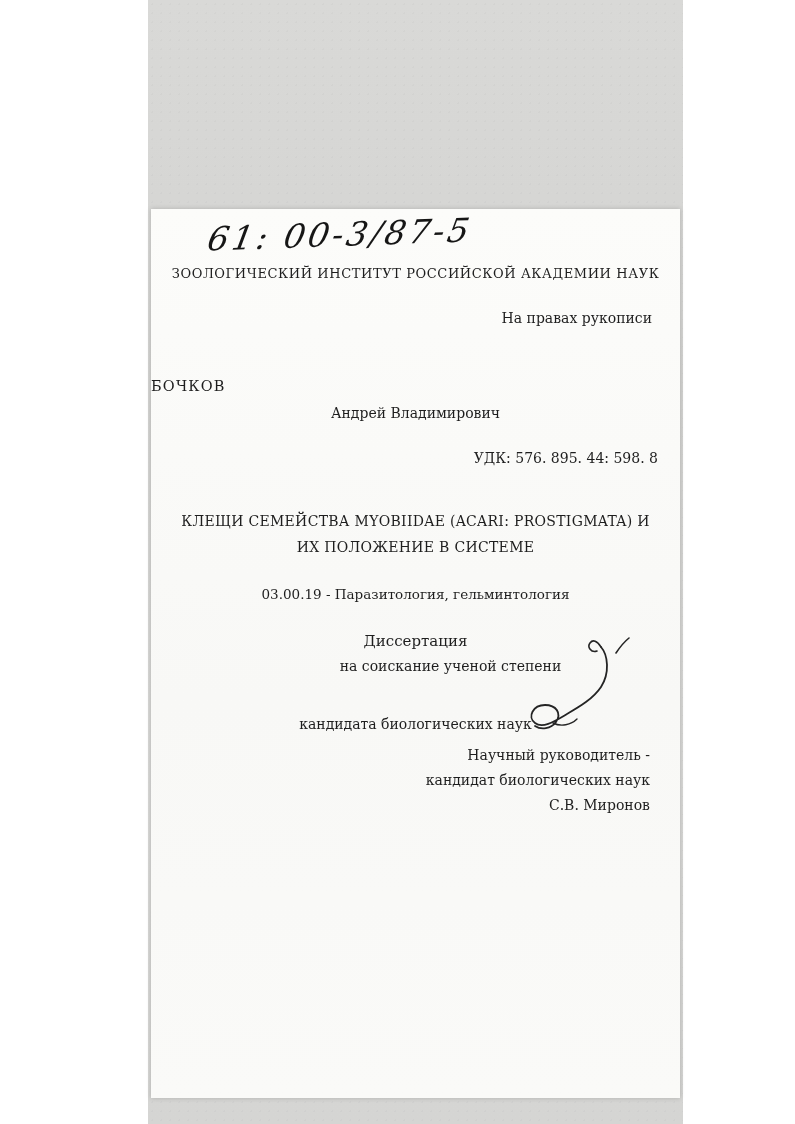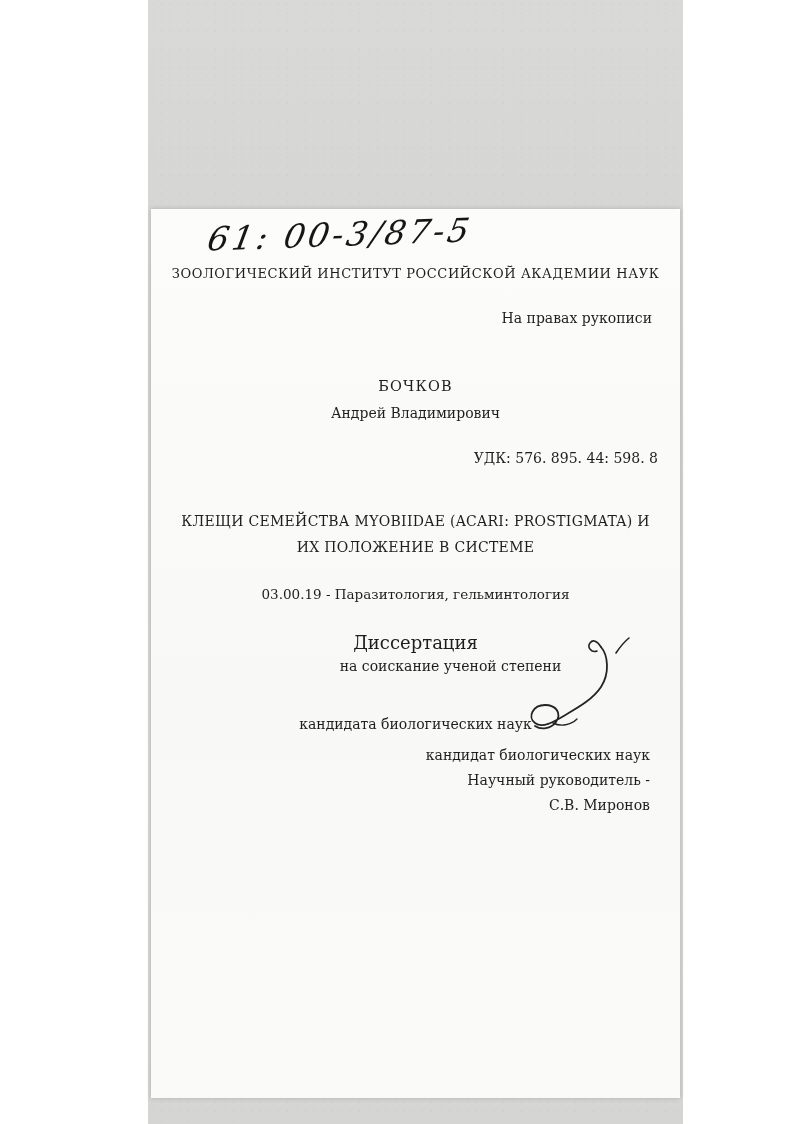--- a/index.html
+++ b/index.html
@@ -67,21 +67,21 @@
   .manuscript-note {
     top: 101px;
     right: 28px;
     font-size: 14px;
     text-align: right;
   }
   .author-surname {
     top: 169px;
     left: 0;
     width: 100%;
-    text-align: center;
+    text-align: left;
     font-size: 14.5px;
     letter-spacing: 1.2px;
   }
   .author-name {
     top: 196px;
     left: 0;
     width: 100%;
     text-align: center;
     font-size: 14px;
   }
@@ -113,21 +113,21 @@
     left: 0;
     width: 100%;
     text-align: center;
     font-size: 13.5px;
   }
   .diss-label {
     top: 423px;
     left: 0;
     width: 100%;
     text-align: center;
-    font-size: 18px;
+    font-size: 15px;
   }
   .diss-purpose {
     top: 449px;
     left: 0;
     width: 100%;
     text-align: center;
     font-size: 14px;
     margin-left: 35px;
   }
   .diss-degree {
@@ -201,19 +201,19 @@
                C 14 80 20 68 32 68
                C 43 68 49 76 43 85
                C 38 92 28 93 22 89" fill="none" stroke="#242424" stroke-width="1.8" stroke-linecap="round"></path>
       <path d="M88 10 C 84 4 80 2 77 6 C 74 10 78 16 84 14" fill="none" stroke="#242424" stroke-width="1.6" stroke-linecap="round"></path>
       <path d="M103 16 C 107 10 111 5 116 1" fill="none" stroke="#242424" stroke-width="1.6" stroke-linecap="round"></path>
       <path d="M40 86 C 48 90 58 88 64 82" fill="none" stroke="#242424" stroke-width="1.4" stroke-linecap="round"></path>
     </svg>
   </div>
 
   <div class="supervisor-block">
+    <div>Научный руководитель -</div>
     <div>кандидат биологических наук</div>
-    <div>Научный руководитель -</div>
     <div>С.В. Миронов</div>
   </div>
 
 
 </div>
 
 </body></html>

